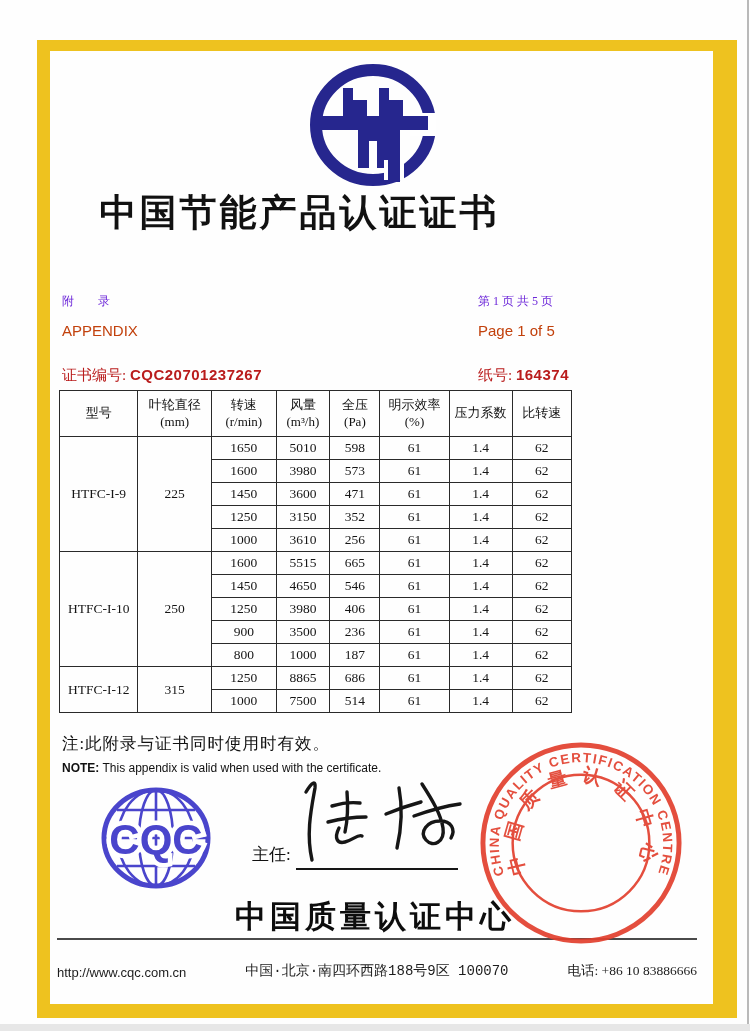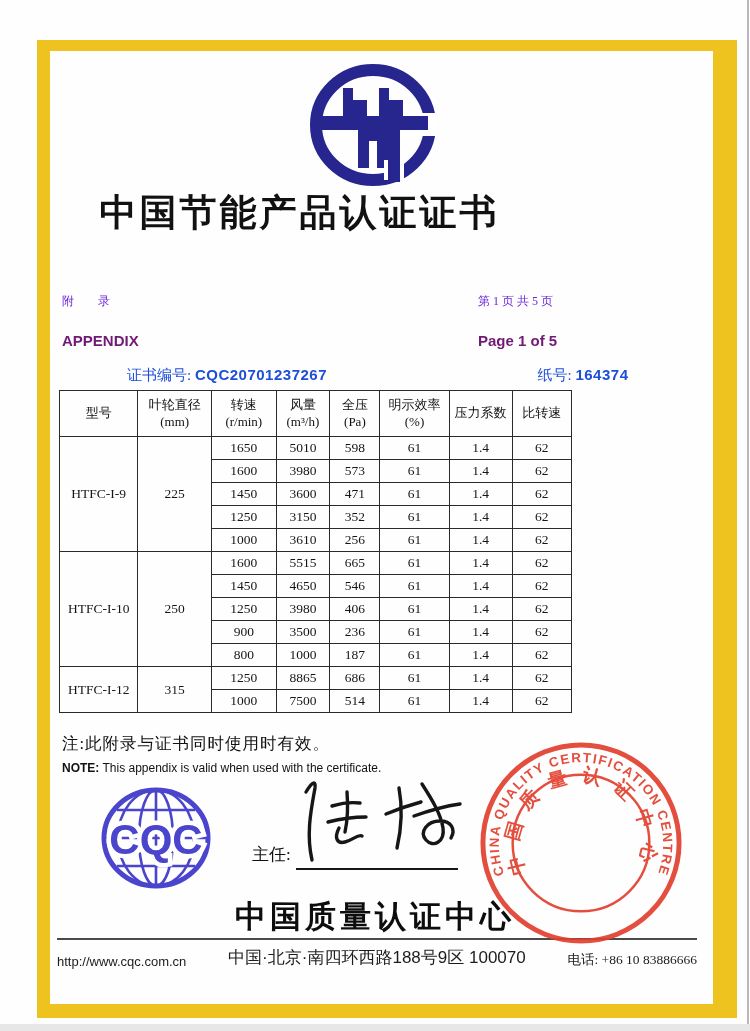--- a/index.html
+++ b/index.html
@@ -8,22 +8,22 @@
   .scan-edge-right{position:absolute;top:0;right:1px;width:2px;height:100%;background:#b9b9b9;}
   .scan-edge-bottom{position:absolute;left:0;bottom:0;width:100%;height:7px;background:#e7e7e7;}
   .frame{position:absolute;left:37px;top:40px;width:663px;height:953px;
          border-style:solid;border-color:#eec21f;border-width:11px 24px 14px 13px;box-sizing:content-box;}
   .logo{position:absolute;left:310px;top:64px;}
   .title{position:absolute;left:0;top:188px;width:599px;text-align:center;
          font-size:37px;font-weight:bold;letter-spacing:3px;color:#111;}
   .meta-left{position:absolute;left:62px;top:293px;width:330px;}
   .meta-right{position:absolute;left:478px;top:293px;width:210px;}
   .meta-cn{font-family:"Liberation Serif",serif;font-size:12px;color:#6d28d9;}
-  .meta-en{font-size:15px;font-weight:bold;margin-top:22px;color:#701a75;}
-  .meta-no{font-family:"Liberation Serif",serif;font-size:15px;margin-top:17px;color:#1d4ed8;text-align:center;}
+  .meta-en{font-size:15px;font-weight:normal;margin-top:12px;color:#c2410c;}
+  .meta-no{font-family:"Liberation Serif",serif;font-size:15px;margin-top:27px;color:#b91c1c;}
   .meta-no b{font-family:"Liberation Sans",sans-serif;font-weight:600;font-size:15px;letter-spacing:.5px;}
   .spec-table{position:absolute;left:59px;top:390px;width:513px;border-collapse:collapse;table-layout:fixed;}
   .spec-table th,.spec-table td{border:1px solid #2a2a2a;text-align:center;vertical-align:middle;
       font-family:"Liberation Serif",serif;font-weight:normal;padding:0;}
   .spec-table th{height:45px;font-size:13px;line-height:1.3;color:#111;}
   .spec-table td{height:22px;font-size:13.5px;color:#151515;}
   .note-cn{position:absolute;left:62px;top:733px;font-family:"Liberation Serif",serif;
            font-size:16.5px;letter-spacing:1px;color:#111;}
   .note-en{position:absolute;left:62px;top:761px;font-size:12px;color:#111;}
   .note-en b{font-weight:bold;}
@@ -31,21 +31,21 @@
   .director{position:absolute;left:252px;top:843px;font-family:"Liberation Serif",serif;
             font-size:17px;color:#111;}
   .sig-line{position:absolute;left:296px;top:868px;width:162px;height:2px;background:#161616;}
   .signature{position:absolute;left:294px;top:772px;}
   .org-name{position:absolute;left:55px;top:896px;width:640px;text-align:center;
             font-size:31px;font-weight:bold;letter-spacing:4px;color:#0d0d0d;}
   .stamp{position:absolute;left:476px;top:738px;opacity:.92;z-index:5;}
   .footer-rule{position:absolute;left:57px;top:938px;width:640px;height:2px;background:#4a4a4a;}
   .footer{position:absolute;left:57px;top:946px;width:640px;display:flex;
           justify-content:space-between;align-items:flex-end;font-size:13px;color:#1c1c1c;}
-  .footer .addr{font-family:Liberation Sans, sans-serif;font-size:17px;}
+  .footer .addr{font-family:Liberation Mono, monospace;font-size:14px;margin-top:16px;}
   .footer .tel{font-family:"Liberation Serif",serif;font-size:13.5px;}
 </style>
 </head>
 <body>
 
 <div class="page">
 
   <div class="frame"></div>
 
   <svg class="logo" width="126" height="122" viewBox="0 0 126 122">

